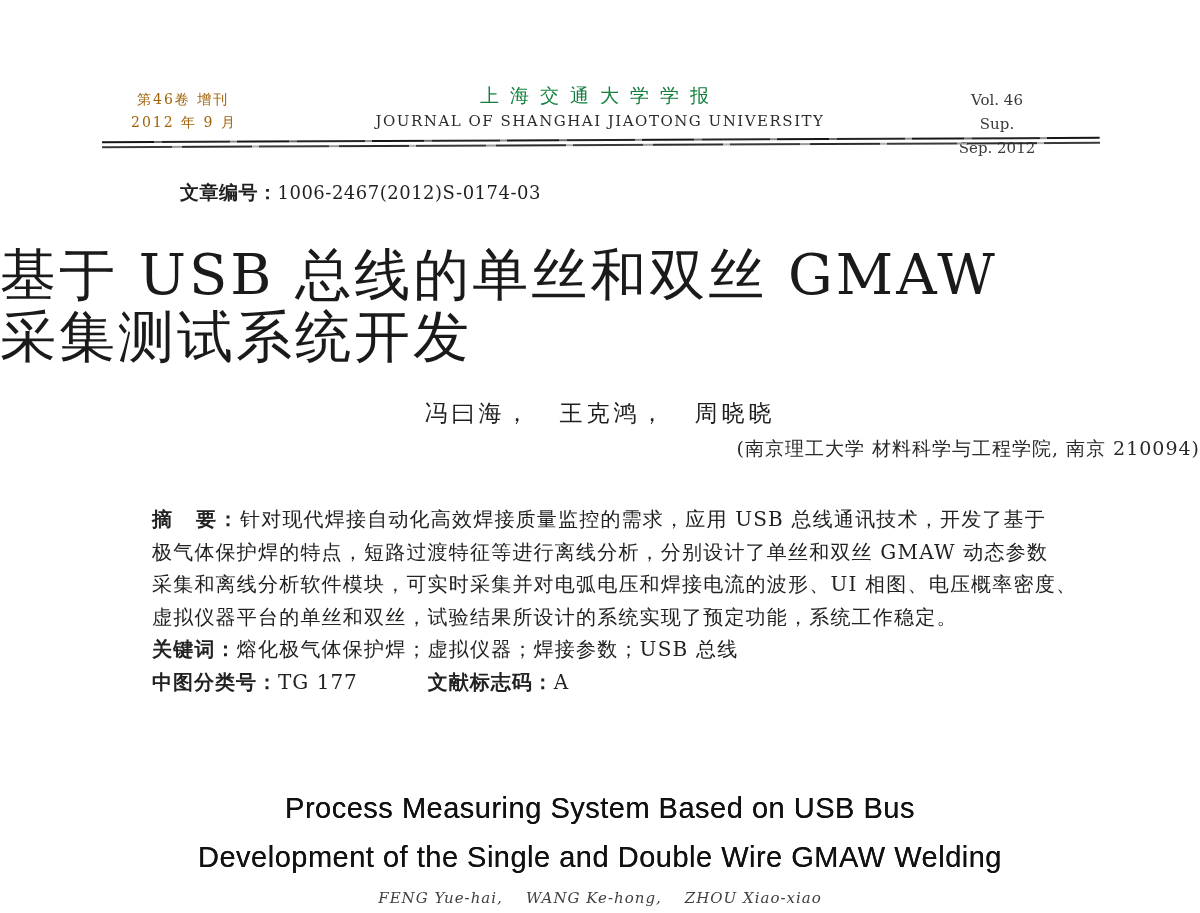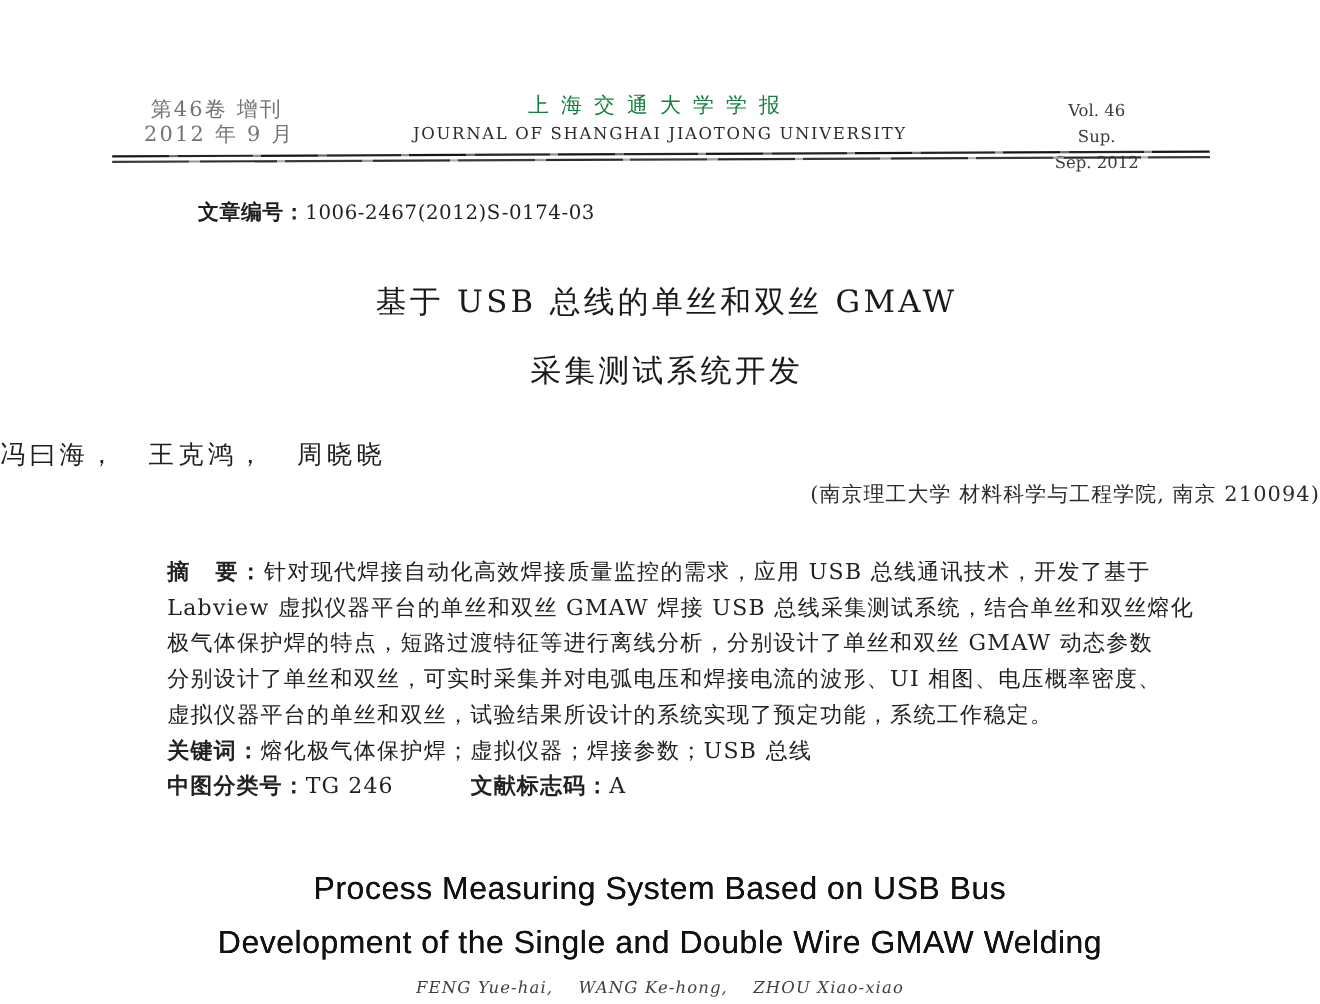--- a/index.html
+++ b/index.html
@@ -7,46 +7,46 @@
   body {
     position:relative;
     background:#fff;
     overflow:hidden;
     color:#1f1f1f;
     font-family:"DejaVu Serif","Liberation Serif",serif;
   }
   .page { position:absolute; inset:0; }
 
   
-  .mh-left { position:absolute; left:131px; top:88px; font-size:19px; line-height:23px; color:#737373; letter-spacing:2px; }
+  .mh-left { position:absolute; left:131px; top:88px; font-size:14px; line-height:23px; color:#a16207; letter-spacing:2px; }
   .mh-left .l1 { padding-left:6px; }
   .mh-center { position:absolute; left:0; right:0; top:83px; text-align:center; }
   .jt-cn { font-size:19px; letter-spacing:11px; color:#15803d; }
   .jt-en { font-size:15px; letter-spacing:1.5px; margin-top:3px; color:#2b2b2b; }
   .mh-right { position:absolute; left:952px; width:90px; top:88px; text-align:center; font-size:15px; line-height:24px; color:#3a3a3a; }
 
   
   .double-rule { position:absolute; left:102px; top:139px; width:998px; transform:rotate(-0.25deg); }
   .rule-line { height:2px; margin-bottom:3px;
     background:repeating-linear-gradient(90deg,#161616 0 52px,#6e6e6e 52px 60px,#242424 60px 128px,#8f8f8f 128px 135px); }
   .rule-line.rl2 { height:2px;
     background:repeating-linear-gradient(90deg,#3a3a3a 0 70px,#9a9a9a 70px 80px,#2c2c2c 80px 150px,#b0b0b0 150px 157px); }
 
   .hei { font-family:"Liberation Sans","DejaVu Sans",sans-serif; font-weight:bold; }
 
   
   .article-number { position:absolute; left:145px; top:180px; font-size:18px; letter-spacing:0.5px;margin-left:35px; }
   .article-number .hei { font-size:19px; }
 
   
-  .title-cn { position:absolute; left:0; right:0; top:244px; text-align:center;
-    font-size:28px; line-height:62px; letter-spacing:3px; color:#1a1a1a;padding-left:12px; }
+  .title-cn { position:absolute; left:0; right:0; top:244px; text-align:left;
+    font-size:56px; line-height:62px; letter-spacing:3px; color:#1a1a1a; }
 
   
-  .authors-cn { position:absolute; left:0; right:0; top:398px; 
+  .authors-cn { position:absolute; left:0; right:0; top:398px; text-align:center;
     font-size:23px; letter-spacing:4px; white-space:pre; }
   .affiliation { position:absolute; left:0; right:0; top:436px; text-align:right;
     font-size:19px; letter-spacing:1px; color:#2a2a2a; }
 
   
   .abstract-block { position:absolute; left:152px; top:503px; width:915px; font-size:20px; color:#222; }
   .abs-line { line-height:32.5px; height:32.5px; white-space:nowrap; letter-spacing:1.2px; }
   .abs-line .hei { font-size:20px; letter-spacing:2px; }
   .kw-line { line-height:32.5px; height:32.5px; white-space:nowrap; letter-spacing:1.2px; }
   .clc-line { line-height:32.5px; height:33px; white-space:nowrap; letter-spacing:1px; }
@@ -96,31 +96,30 @@
   </div>
 
   <div class="authors-cn">冯曰海，　王克鸿，　周晓晓</div>
 
   <div class="affiliation">(南京理工大学 材料科学与工程学院, 南京 210094)</div>
 
   <div class="abstract-block">
     <div class="abs-line">
       <span class="hei">摘　要：</span><span>针对现代焊接自动化高效焊接质量监控的需求，应用 USB 总线通讯技术，开发了基于</span>
     </div>
-    <div class="abs-line">Labview 虚拟仪器平台的单丝和双丝 GMAW 焊接 USB 总线采集测试系统，结合单丝和双丝熔化</div>
     <div class="abs-line">极气体保护焊的特点，短路过渡特征等进行离线分析，分别设计了单丝和双丝 GMAW 动态参数</div>
-    <div class="abs-line">分别设计了单丝和双丝，可实时采集并对电弧电压和焊接电流的波形、UI 相图、电压概率密度、</div>
+    <div class="abs-line">采集和离线分析软件模块，可实时采集并对电弧电压和焊接电流的波形、UI 相图、电压概率密度、</div>
     <div class="abs-line">虚拟仪器平台的单丝和双丝，试验结果所设计的系统实现了预定功能，系统工作稳定。</div>
 
     <div class="kw-line">
       <span class="hei">关键词：</span><span>熔化极气体保护焊；虚拟仪器；焊接参数；USB 总线</span>
     </div>
 
     <div class="clc-line">
-      <span class="hei">中图分类号：</span><span>TG 246</span><span class="clc-gap"></span><span class="hei">文献标志码：</span><span>A</span>
+      <span class="hei">中图分类号：</span><span>TG 177</span><span class="clc-gap"></span><span class="hei">文献标志码：</span><span>A</span>
     </div>
   </div>
 
   <div class="title-en">
     <div>Process Measuring System Based on USB Bus</div>
     <div>Development of the Single and Double Wire GMAW Welding</div>
   </div>
 
   <div class="authors-en">FENG Yue-hai,    WANG Ke-hong,    ZHOU Xiao-xiao</div>
 

